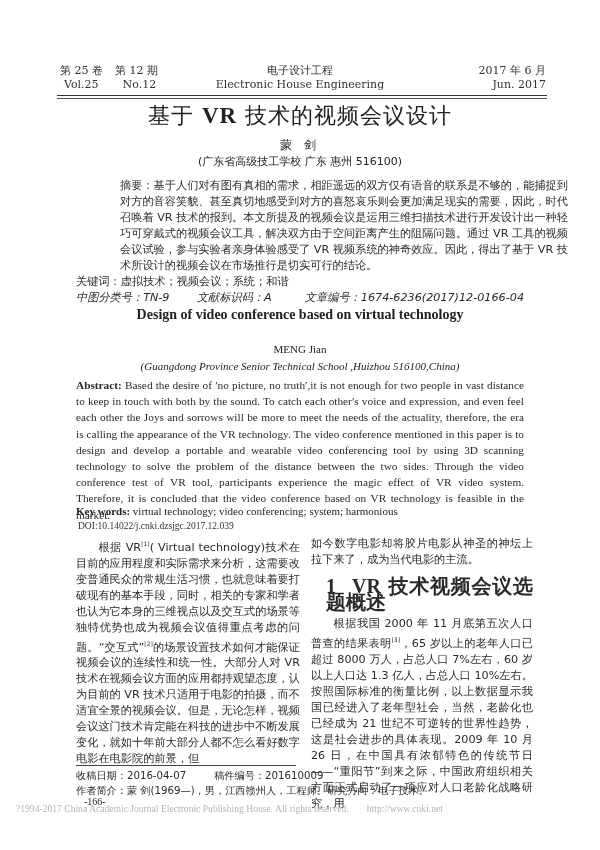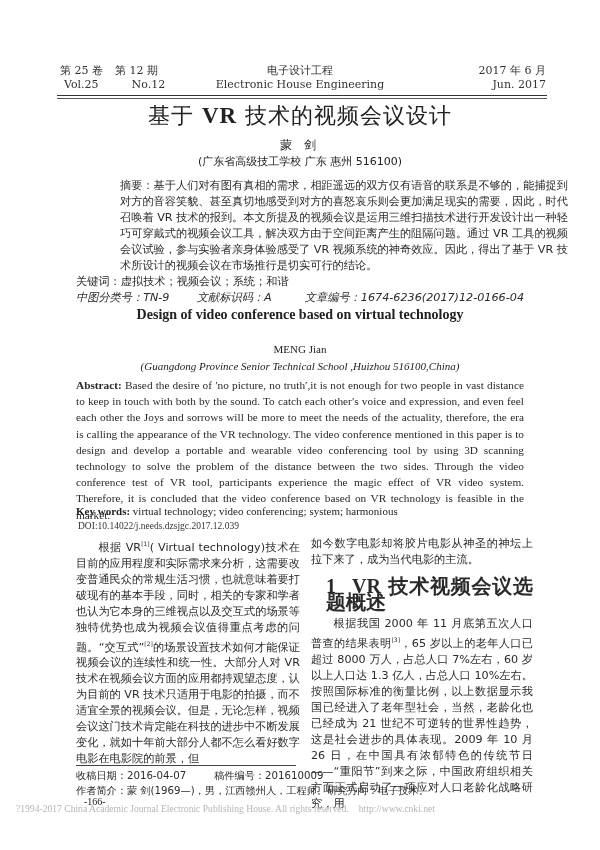--- a/index.html
+++ b/index.html
@@ -35,31 +35,31 @@
   .indent { text-indent:2em; }
   .sup { font-size:6px; vertical-align:super; }
   .sec-head { font-size:20px; font-weight:bold; margin:10px 0 6px 15px; font-family:"DejaVu Sans", sans-serif; }
   .sec-head .num { font-family:"Liberation Serif", serif; margin-right:16px; }
   .sec-head .vr { font-family:"Liberation Serif", serif; }
   .foot-rule { left:76px; width:220px; top:765px; border-top:1px solid #444; }
   .foot { left:76px; top:768px; font-size:10.2px; line-height:15px; font-family:"DejaVu Sans", sans-serif; color:#2a2a2a; }
   .foot .row { display:flex; gap:28px; }
   .pageno { left:84px; top:796px; font-family:"Liberation Serif", serif; font-size:10px; }
   .copyright { left:16px; top:803px; font-family:"Liberation Serif", serif; font-size:9.6px; color:#b5b5b5; white-space:nowrap; }
-  .copyright .url { margin-left:10px; }
+  .copyright .url { margin-left:18px; }
 </style>
 </head>
 <body>
 
 <div class="abs hdr-row hdr-left">
   <div class="r">
       <span>第 25 卷</span>
       <span>第 12 期</span>
     </div>
-  <div class="r" style="padding-left:4px; gap:33px;">
+  <div class="r" style="padding-left:4px; gap:24px;">
       <span>Vol.25</span>
       <span>No.12</span>
     </div>
 </div>
 <div class="abs hdr-row hdr-center">
   <div>电子设计工程</div>
   <div>Electronic House Engineering</div>
 </div>
 <div class="abs hdr-row hdr-right">
   <div>2017 年 6 月</div>
@@ -78,21 +78,21 @@
   <span style="width:140px;">中图分类号：TN-9</span>
   <span style="width:125px;">文献标识码：A</span>
   <span>文章编号：1674-6236(2017)12-0166-04</span>
 </div>
 
 <div class="abs en-title">Design of video conference based on virtual technology</div>
 <div class="abs en-author">MENG Jian</div>
 <div class="abs en-affil">(Guangdong Province Senior Technical School ,Huizhou 516100,China)</div>
 <div class="abs en-abs"><b>Abstract:</b><span> Based the desire of ′no picture, no truth′,it is not enough for two people in vast distance to keep in touch with both by the sound. To catch each other′s voice and expression, and even feel each other the Joys and sorrows will be more to meet the needs of the actuality, therefore, the era is calling the appearance of the VR technology. The video conference mentioned in this paper is to design and develop a portable and wearable video conferencing tool by using 3D scanning technology to solve the problem of the distance between the two sides. Through the video conference test of VR tool, participants experience the magic effect of VR video system. Therefore, it is concluded that the video conference based on VR technology is feasible in the market.</span></div>
 <div class="abs en-kw"><b>Key words:</b><span> virtual technology; video conferencing; system; harmonious</span></div>
-<div class="abs doi">DOI:10.14022/j.needs.dzsjgc.2017.12.039</div>
+<div class="abs doi">DOI:10.14022/j.cnki.dzsjgc.2017.12.039</div>
 
 <div class="abs col col-left">
   <p class="indent"><span>根据 VR</span><span class="sup">[1]</span><span>( Virtual technology)技术在目前的应用程度和实际需求来分析，这需要改变普通民众的常规生活习惯，也就意味着要打破现有的基本手段，同时，相关的专家和学者也认为它本身的三维视点以及交互式的场景等独特优势也成为视频会议值得重点考虑的问题。“交互式”</span><span class="sup">[2]</span><span>的场景设置技术如何才能保证视频会议的连续性和统一性。大部分人对 VR 技术在视频会议方面的应用都持观望态度，认为目前的 VR 技术只适用于电影的拍摄，而不适宜全景的视频会议。但是，无论怎样，视频会议这门技术肯定能在科技的进步中不断发展变化，就如十年前大部分人都不怎么看好数字电影在电影院的前景，但</span></p>
 </div>
 <div class="abs col col-right">
   <p>如今数字电影却将胶片电影从神圣的神坛上拉下来了，成为当代电影的主流。</p>
   <div class="sec-head"><span class="num">1</span><span class="vr">VR</span><span> 技术视频会议选题概述</span></div>
   <p class="indent"><span>根据我国 2000 年 11 月底第五次人口普查的结果表明</span><span class="sup">[3]</span><span>，65 岁以上的老年人口已超过 8000 万人，占总人口 7%左右，60 岁以上人口达 1.3 亿人，占总人口 10%左右。按照国际标准的衡量比例，以上数据显示我国已经进入了老年型社会，当然，老龄化也已经成为 21 世纪不可逆转的世界性趋势，这是社会进步的具体表现。2009 年 10 月 26 日，在中国具有浓郁特色的传统节日——“重阳节”到来之际，中国政府组织相关方面正式启动了一项应对人口老龄化战略研究，用</span></p>
 </div>
 

